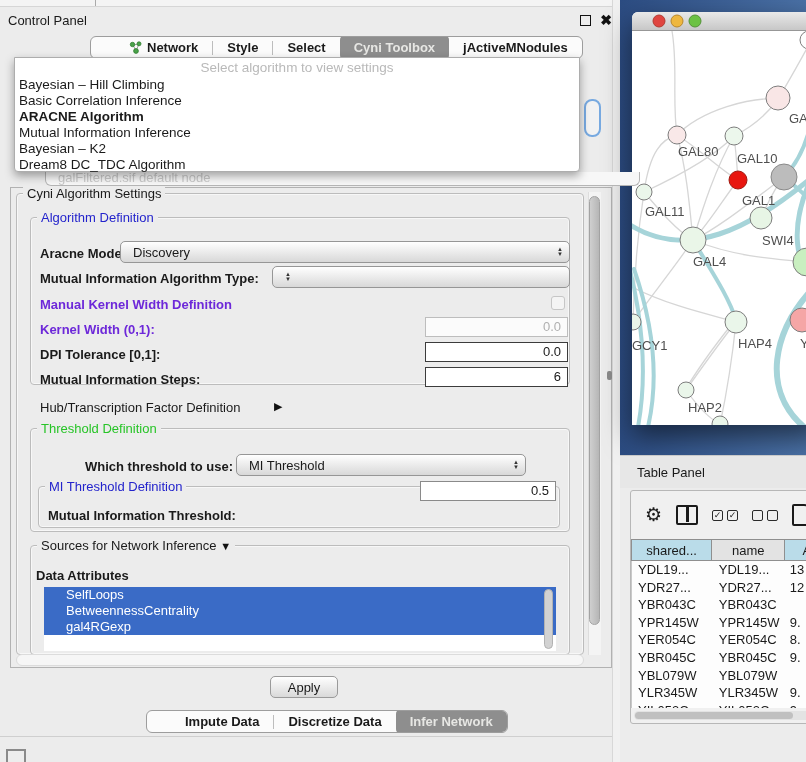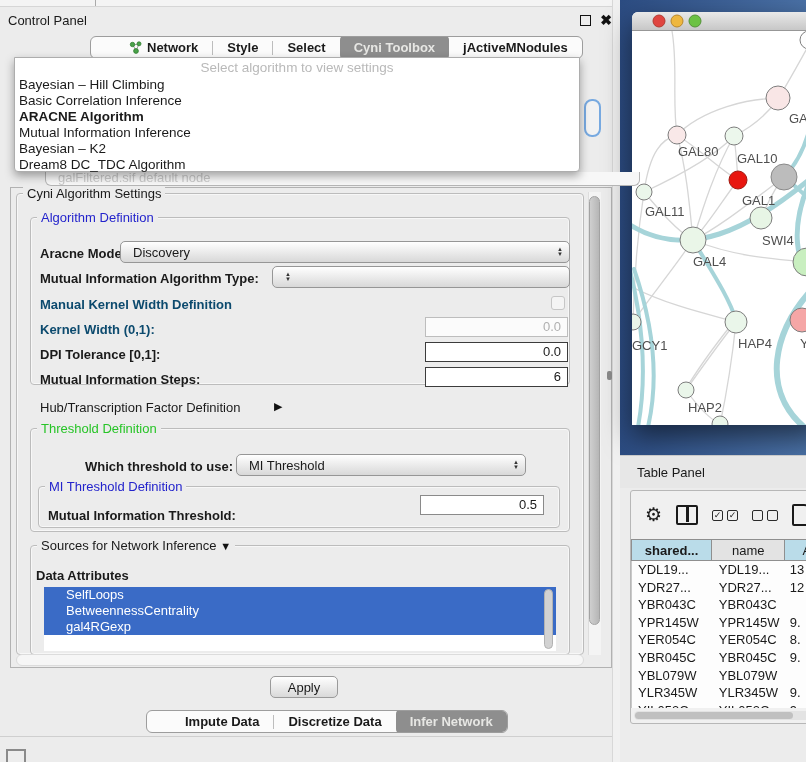--- a/index.html
+++ b/index.html
@@ -32,21 +32,21 @@
 
   .main-panel { left:10px; top:187px; width:602px; height:481px; border:1px solid #b2b2b2; background:#ececec; }
 
   .grp { position:absolute; border:1px solid #bcbcbc; border-radius:4px; box-shadow:inset 0 0 0 1px #f7f7f7; }
   .grp-title { position:absolute; top:-8px; left:6px; background:#ececec; padding:0 4px; white-space:nowrap; }
   .blue-t { color:#2323cc; }
   .green-t { color:#27c427; }
 
   .lbl { position:absolute; white-space:nowrap; }
   .b { font-weight:bold; }
-  .dis { color:#0c4a6e; }
+  .dis { color:#6d28d9; }
 
   .combo { position:absolute; height:22px; border:1px solid #969696; border-radius:5px;
     background:linear-gradient(#ffffff,#d8d8d8); display:flex; align-items:center; padding:0 6px 0 12px; }
   .combo .val { flex:1; }
   .stepper { display:flex; flex-direction:column; align-items:center; font-size:6px; color:#333; line-height:5px; }
 
   .field { position:absolute; height:20px; background:#fff; border:1px solid #3c3c3c; text-align:right; padding:0 6px; line-height:18px; }
   .field.dis-f { border:1px solid #bdbdbd; background:#fbfbfb; color:#b0b0b0; }
   .chk { position:absolute; width:14px; height:14px; border:1px solid #c6c6c6; border-radius:3px; background:#f4f4f4; }
 
@@ -86,21 +86,21 @@
   .tp-toolbar { position:absolute; left:0; top:0; width:100%; height:48px; display:flex; align-items:center; gap:14px; padding-left:14px; }
   .gear { font-size:19px; color:#1c1c1c; line-height:20px; }
   .split-ic { width:22px; height:20px; border:2.5px solid #1a1a1a; border-radius:2px; position:relative; }
   .split-ic::after { content:""; position:absolute; left:8px; top:0; width:2.5px; height:15px; background:#1a1a1a; }
   .cbp { display:flex; gap:4px; }
   .cb { width:11px; height:11px; border:1.5px solid #2a2a2a; border-radius:2px; font-size:9px; line-height:9px; text-align:center; color:#1a1a1a; }
   .doc-ic { width:18px; height:22px; border:2.5px solid #1a1a1a; border-radius:2px 6px 2px 2px; }
   .tbl { position:absolute; left:0; top:48px; width:100%; }
   .tbl-head { display:flex; height:22px; }
   .th { border:1px solid #8f8f8f; border-left:none; display:flex; align-items:center; justify-content:center; font-size:13px; }
-  .th:first-child { border-left:1px solid #8f8f8f;font-weight:bold; }
+  .th:first-child { border-left:1px solid #8f8f8f; }
   .th.blue { background:#badce9; }
   .th.gray { background:#e3e3e3; }
   .tbl-rows { height:147px; overflow:hidden; background:#fdfdfd; border-left:1px solid #c9c9c9; }
   .tbl-row { display:flex; height:17.6px; line-height:17.6px; }
   .td { padding-left:6px; white-space:nowrap; overflow:hidden; }
   .td.c1 { width:82px; } .td.c2 { width:74px; } .td.c3 { width:44px; padding-left:4px; }
   .tp-hsb { position:absolute; left:3px; top:220px; width:180px; height:9px; background:#e3e3e3; border-radius:5px; }
   .tp-hsb-thumb { position:absolute; left:1px; top:1px; width:158px; height:7px; background:#c0c0c0; border-radius:4px; }
 
   .net-tab-icon circle { fill:#4aa34a; stroke:#2e7d2e; stroke-width:0.8; }
@@ -215,21 +215,21 @@
   <span class="stepper">
       <span>▲</span>
       <span>▼</span>
     </span>
 </div>
 
 <div class="grp" style="left:38px; top:486px; width:522px; height:42px;">
   <span class="grp-title blue-t">MI Threshold Definition</span>
 </div>
 <span class="lbl b" style="left:48px; top:508px;">Mutual Information Threshold:</span>
-<div class="field" style="left:420px; top:495px; width:124px; border-color:#8a8a8a;">0.5</div>
+<div class="field" style="left:420px; top:481px; width:136px; border-color:#8a8a8a;">0.5</div>
 
 <div class="grp" style="left:30px; top:545px; width:540px; height:110px;">
   <span class="grp-title">
     <span>Sources for Network Inference</span>
     <span class="tri">▼</span>
   </span>
 </div>
 <span class="lbl b" style="left:36px; top:568px;">Data Attributes</span>
 
 <div class="attr-list">

